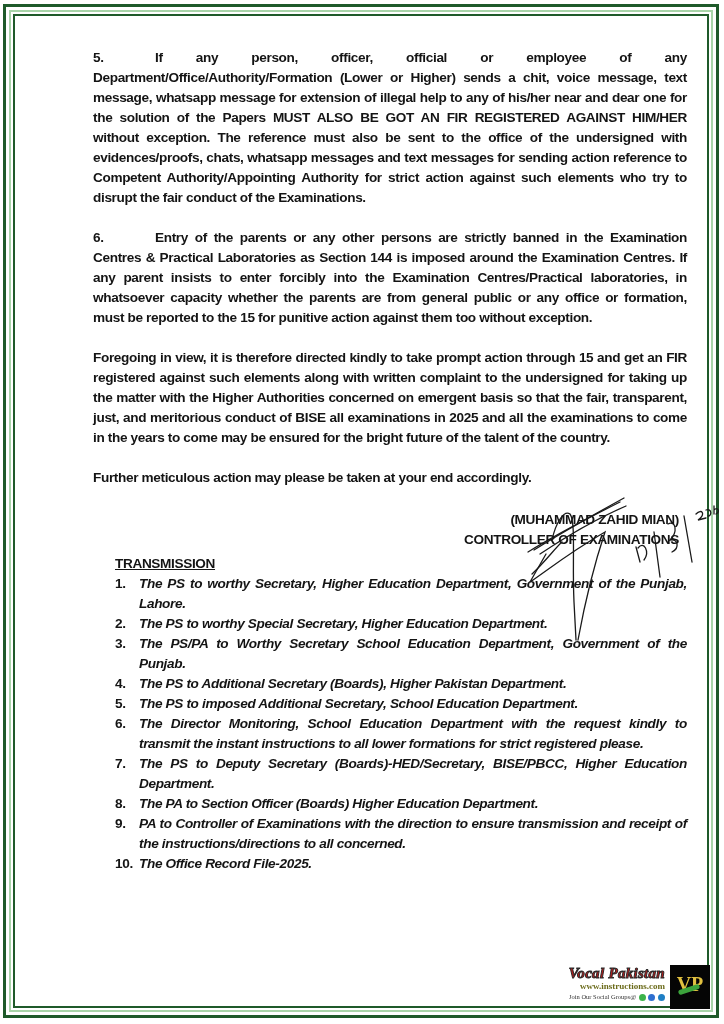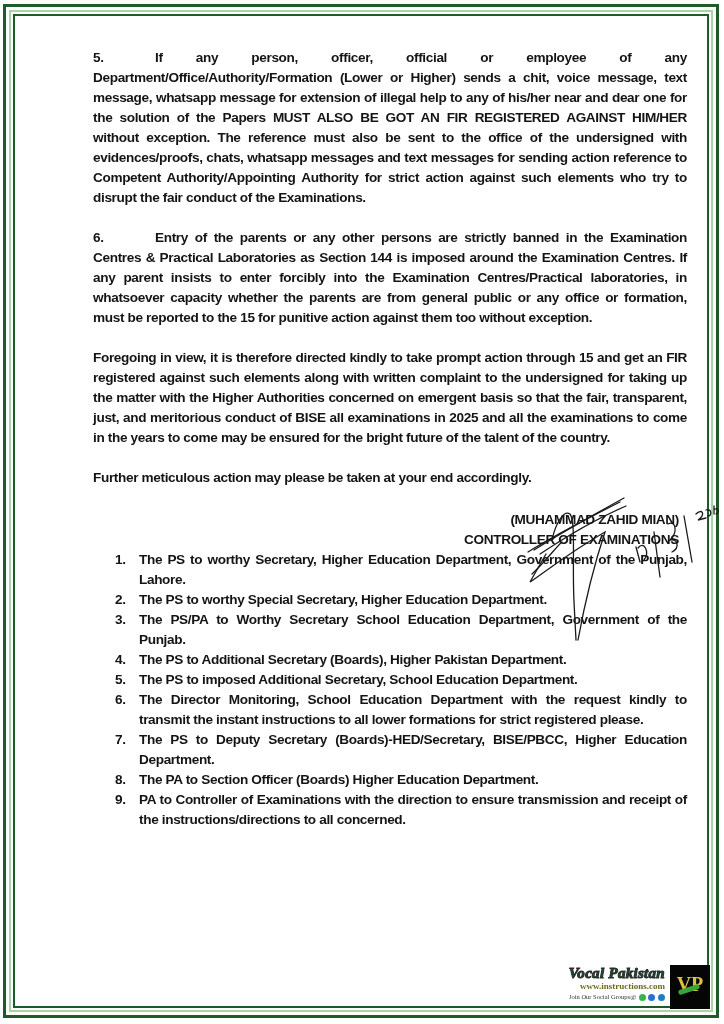--- a/index.html
+++ b/index.html
@@ -27,27 +27,27 @@
     .para.numbered .num { display: inline-block; width: 62px; }
     .gap { height: 20px; }
     .closing { margin-top: 20px; }
     .signature-block { text-align: right; margin-top: 22px; padding-right: 8px; line-height: 20px; }
     .transmission-title {
       margin-top: 4px; margin-left: 22px; text-decoration: underline;
     }
     ol.trans-list { list-style: none; margin: 0; padding: 0 0 0 22px; }
     ol.trans-list li { display: flex; text-align: justify; }
     ol.trans-list li .n { flex: 0 0 24px; }
-    ol.trans-list li .t { flex: 1; }
+    ol.trans-list li .t { flex: 1; font-style: italic; }
     .signature-svg { position: absolute; left: 500px; top: 492px; width: 220px; height: 150px; pointer-events: none; }
     .brand {
       position: absolute; left: 553px; top: 965px; width: 112px; text-align: right;
       font-family: "Liberation Serif", serif;
     }
-    .brand .name { font-size: 15px; font-style: italic; font-weight: bold; color: #14532d;
+    .brand .name { font-size: 15px; font-style: italic; font-weight: bold; color: #b91c1c;
       -webkit-text-stroke: 1px #2a2a2a; letter-spacing: 0.3px; line-height: 16px; }
     .brand .url { font-size: 9px; font-weight: bold; color: #6b6b1a; line-height: 11px; }
     .brand .social { font-size: 6.5px; color: #333; line-height: 10px; white-space: nowrap; }
     .brand .social .dot { display: inline-block; width: 7px; height: 7px; border-radius: 50%; margin-left: 1px; vertical-align: middle; }
     .brand-logo {
       position: absolute; left: 670px; top: 965px; width: 40px; height: 44px; background: #050505;
       color: #e0c040; font-family: "Liberation Serif", serif; font-weight: bold; font-size: 20px;
       text-align: center; line-height: 38px; overflow: hidden;
     }
     .brand-logo .leaf { position: absolute; left: 8px; top: 22px; width: 22px; height: 5px; background: #3ca33c; transform: rotate(-18deg); border-radius: 3px; }
@@ -72,20 +72,21 @@
   </p>
   <div class="gap"></div>
   <p class="para">Foregoing in view, it is therefore directed kindly to take prompt action through 15 and get an FIR registered against such elements along with written complaint to the undersigned for taking up the matter with the Higher Authorities concerned on emergent basis so that the fair, transparent, just, and meritorious conduct of BISE all examinations in 2025 and all the examinations to come in the years to come may be ensured for the bright future of the talent of the country.</p>
   <p class="para closing">Further meticulous action may please be taken at your end accordingly.</p>
 
   <div class="signature-block">
     <div>(MUHAMMAD ZAHID MIAN)</div>
     <div>CONTROLLER OF EXAMINATIONS</div>
   </div>
 
+  <div class="transmission-title">TRANSMISSION</div>
   <ol class="trans-list">
     <li>
         <span class="n">1.</span>
         <span class="t">The PS to worthy Secretary, Higher Education Department, Government of the Punjab, Lahore.</span>
       </li>
     <li>
         <span class="n">2.</span>
         <span class="t">The PS to worthy Special Secretary, Higher Education Department.</span>
       </li>
     <li>
@@ -109,20 +110,24 @@
         <span class="t">The PS to Deputy Secretary (Boards)-HED/Secretary, BISE/PBCC, Higher Education Department.</span>
       </li>
     <li>
         <span class="n">8.</span>
         <span class="t">The PA to Section Officer (Boards) Higher Education Department.</span>
       </li>
     <li>
         <span class="n">9.</span>
         <span class="t">PA to Controller of Examinations with the direction to ensure transmission and receipt of the instructions/directions to all concerned.</span>
       </li>
+    <li>
+        <span class="n">10.</span>
+        <span class="t">The Office Record File-2025.</span>
+      </li>
   </ol>
 </div>
 
 <svg class="signature-svg" viewBox="0 0 220 150" fill="none" stroke="#1a1a1a" stroke-width="1.3" stroke-linecap="round">
   <path d="M28 60 C 60 40, 90 25, 120 10"></path>
   <path d="M34 58 C 66 38, 95 22, 124 6"></path>
   <path d="M40 62 C 70 42, 98 26, 126 14"></path>
   <path d="M52 48 C 56 30, 64 18, 70 22 C 76 30, 72 70, 74 110 L 76 148"></path>
   <path d="M46 62 L 30 90 C 45 80, 70 60, 105 40 C 95 70, 85 110, 78 148"></path>
   <path d="M32 82 C 45 70, 56 55, 62 50"></path>

